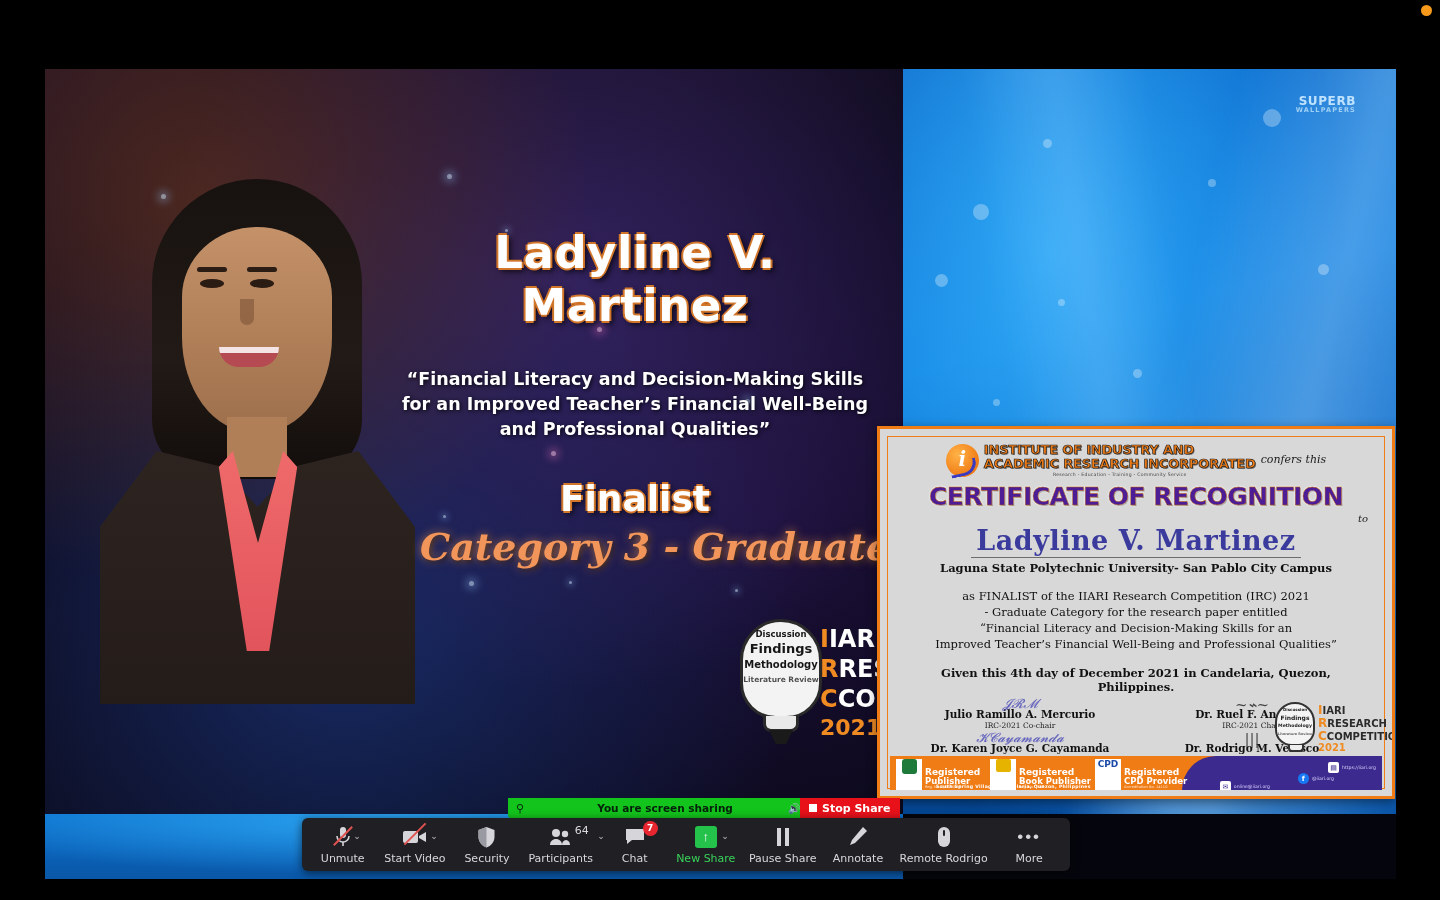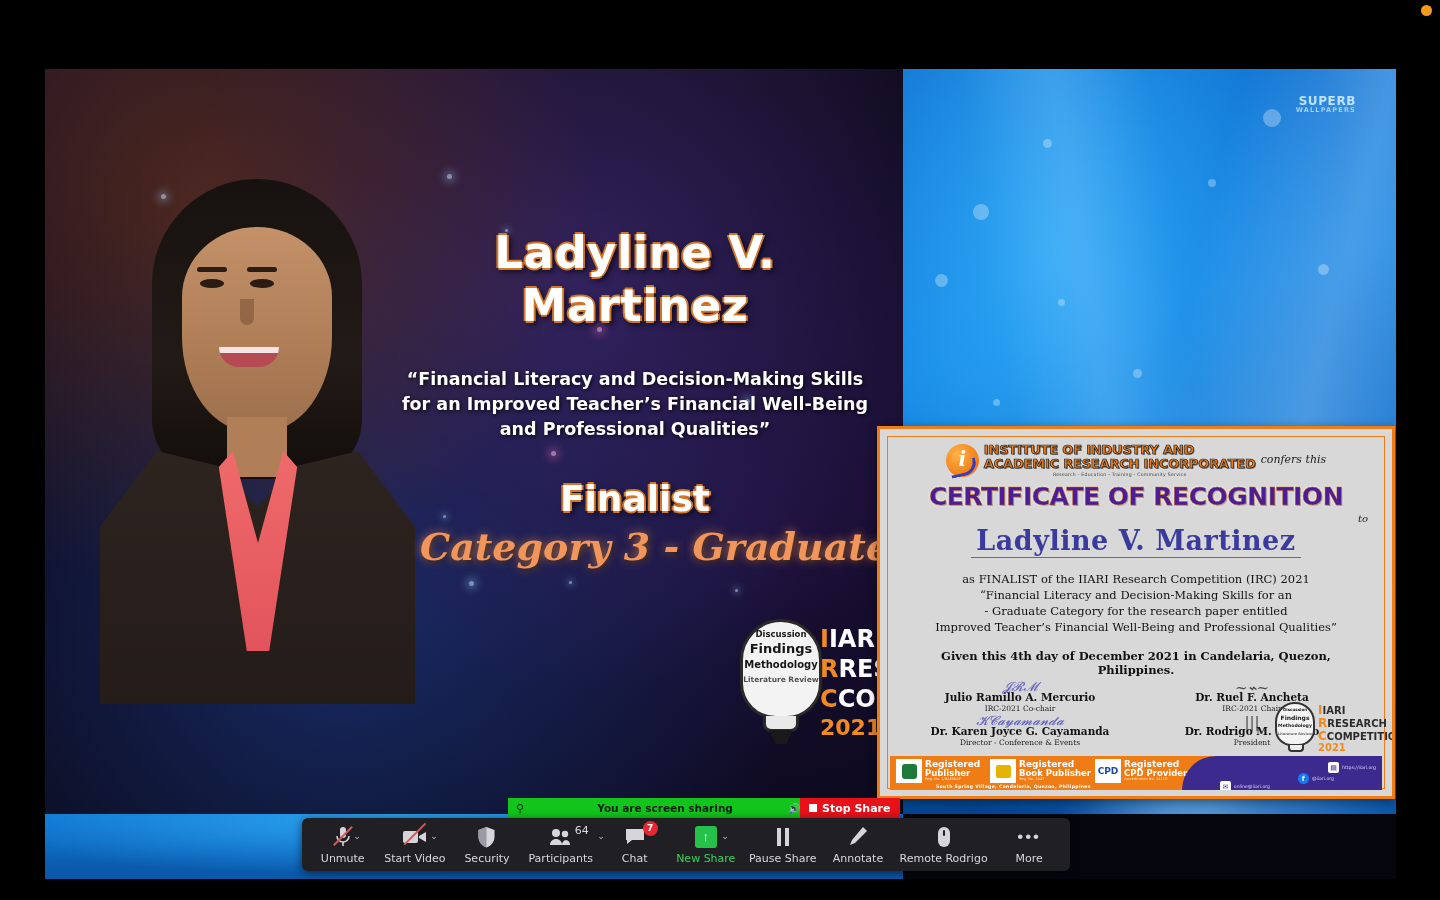--- a/index.html
+++ b/index.html
@@ -290,22 +290,22 @@
   
   .cert-footer{
     position:absolute; left:10px; right:10px; bottom:6px; height:34px;
     background:#f07c16; overflow:hidden;
   }
   .cf-purple{
     position:absolute; right:0; top:0; width:200px; height:34px;
     background:#3d2a8e; border-radius:60px 0 0 0;
   }
   .cf-item{ position:absolute; top:3px; display:flex; align-items:center; gap:3px; }
-  .cf-badge{ width:26px; height:24px; background:#fff; display:flex;
-             align-items:center; justify-content:center; flex:0 0 auto; }
+  .cf-badge{ width:26px; height:40px; background:#fff; display:flex;
+             justify-content:center; flex:0 0 auto; }
   .cf-txt{ line-height:1; font-family:"DejaVu Sans", sans-serif; }
   .cf-t1{ font-size:9px; font-weight:bold; color:#fff; }
   .cf-t2{ font-size:8.5px; font-weight:bold; color:#fff; }
   .cf-t3{ font-size:3.6px; color:#ffe2c8; }
   .cf-strip{
     position:absolute; left:46px; bottom:1px; font-size:4.6px; font-weight:bold;
     color:#fff; letter-spacing:.3px; font-family:"DejaVu Sans", sans-serif;
   }
   .cf-social{ position:absolute; display:flex; align-items:center; gap:3px;
               font-family:"DejaVu Sans", sans-serif; font-size:4.6px; color:#dcd4ff; }
@@ -474,25 +474,26 @@
             <div class="l2">ACADEMIC RESEARCH INCORPORATED</div>
             <div class="tag">Research - Education - Training - Community Service</div>
           </div>
           <div class="confers">confers this</div>
         </div>
 
         <div class="cert-h1">CERTIFICATE OF RECOGNITION</div>
         <div class="cert-to">to</div>
         <div class="cert-awardee">Ladyline V. Martinez</div>
         <div class="cert-rule"></div>
+        <div class="cert-affil">Laguna State Polytechnic University- San Pablo City Campus</div>
 
         <div class="cert-para">
           <div>as FINALIST of the IIARI Research Competition (IRC) 2021</div>
+          <div>- Graduate Category for the research paper entitled</div>
           <div>“Financial Literacy and Decision-Making Skills for an</div>
-          <div>- Graduate Category for the research paper entitled</div>
           <div>Improved Teacher’s Financial Well-Being and Professional Qualities”</div>
         </div>
 
         <div class="cert-given">Given this 4th day of December 2021 in Candelaria, Quezon, Philippines.</div>
 
         <div class="sig-grid">
           <div class="sig">
             <div class="scribble">𝓙𝓡𝓜</div>
             <div class="sig-name">Julio Ramillo A. Mercurio</div>
             <div class="sig-role">IRC-2021 Co-chair</div>

